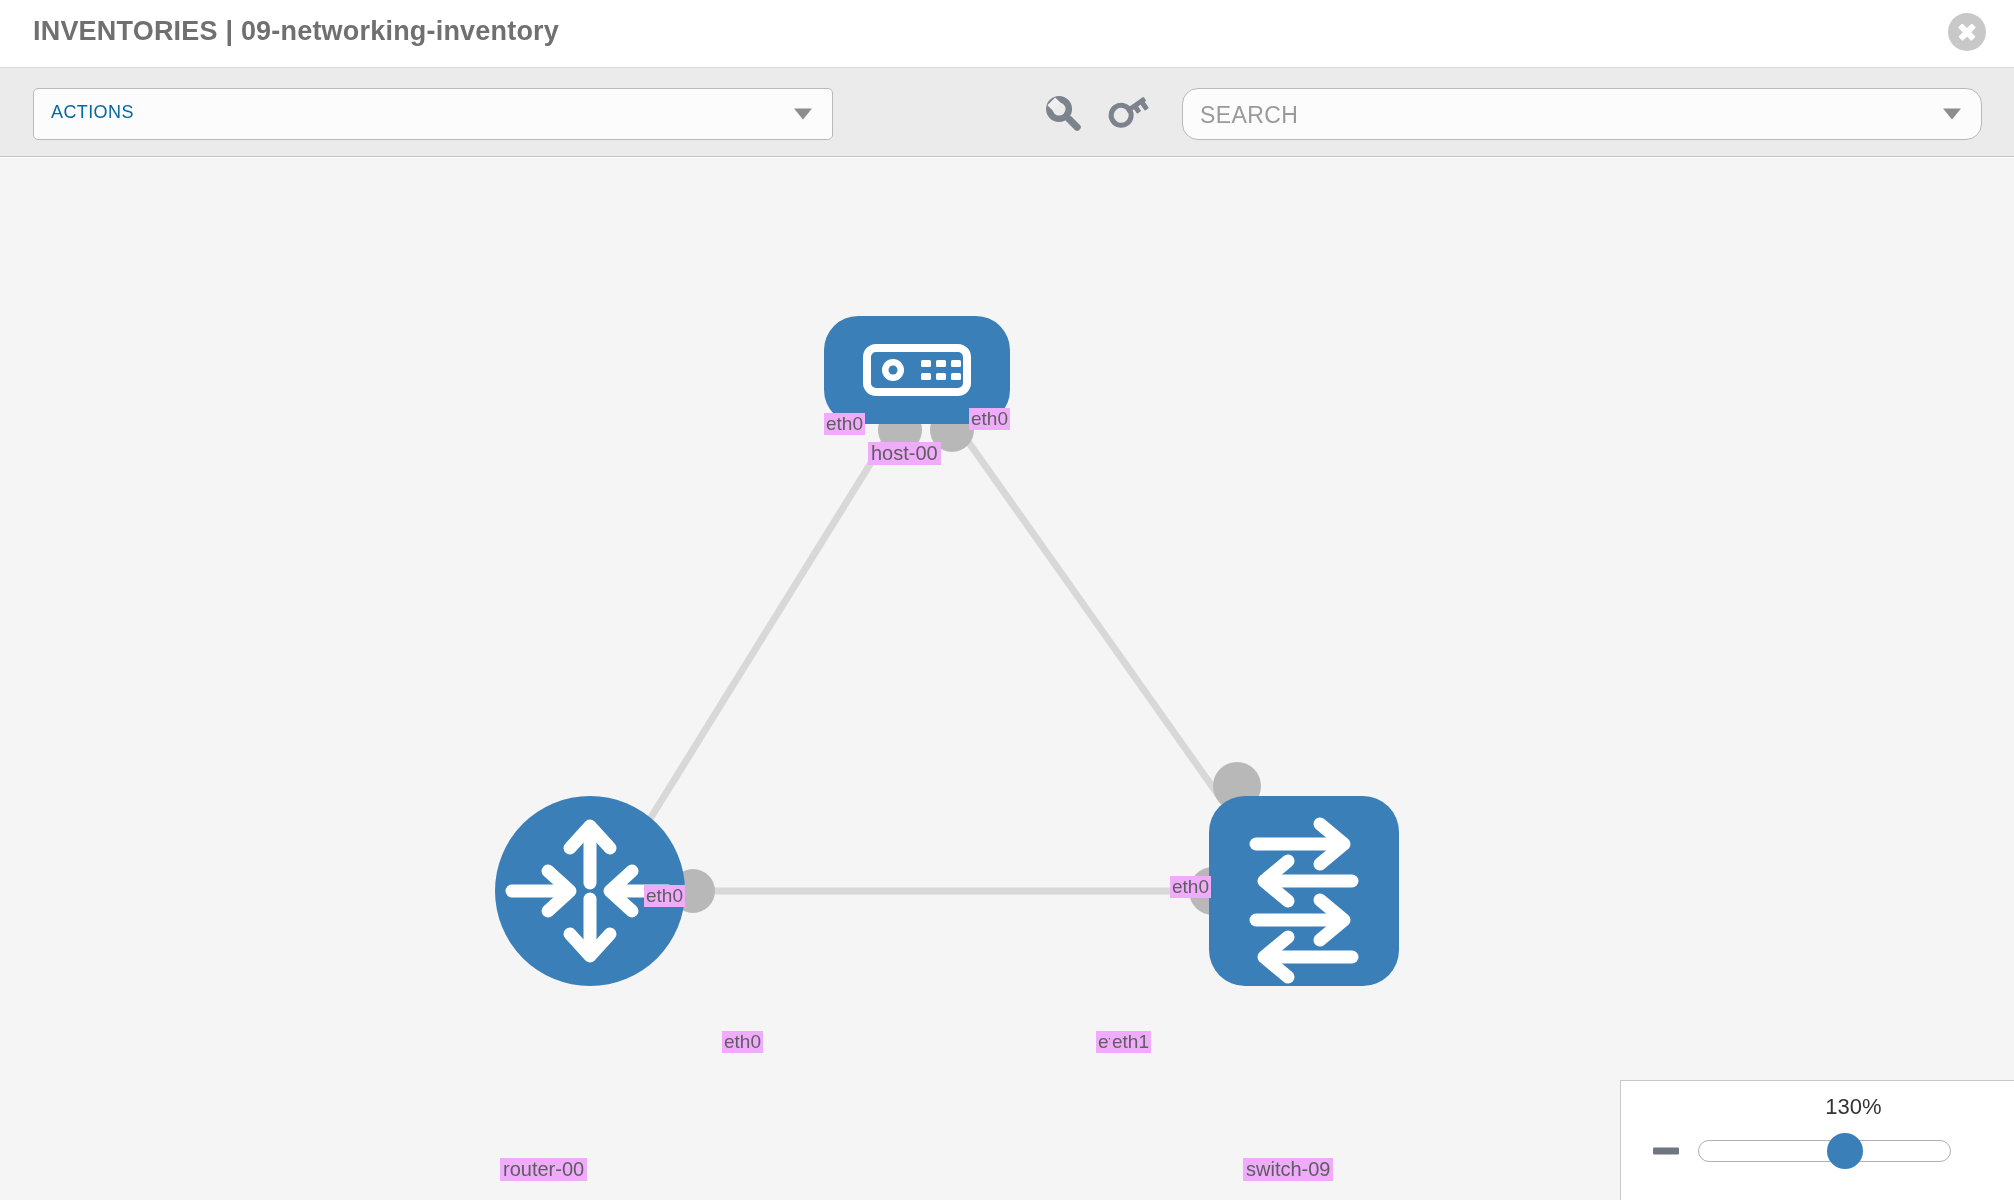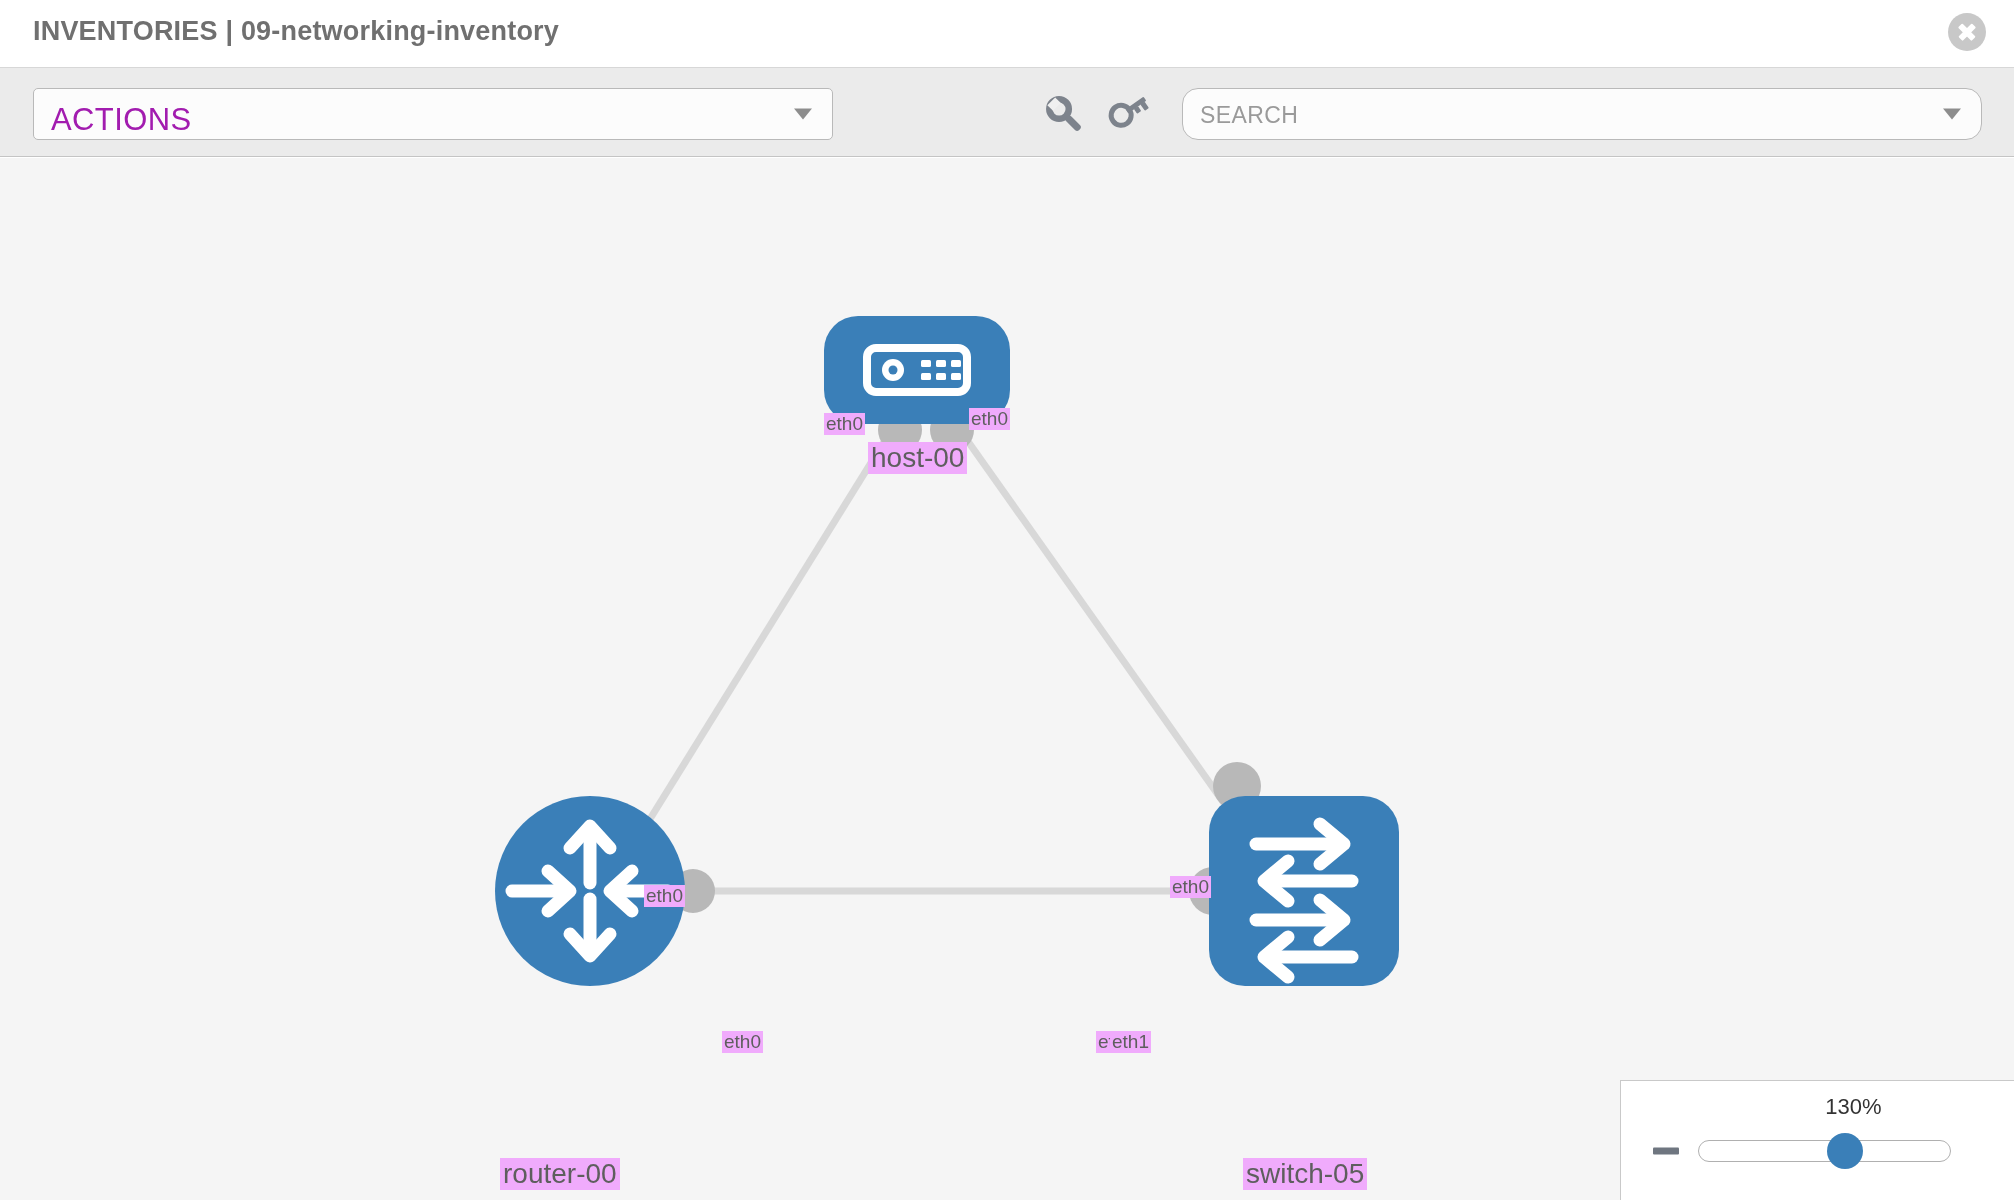--- a/index.html
+++ b/index.html
@@ -79,22 +79,22 @@
     height: 52px;
     background: #fcfcfc;
     border: 1px solid #b9b9b9;
     border-radius: 5px;
     cursor: pointer;
   }
   .actions-label {
     position: absolute;
     left: 17px;
     top: 13px;
-    font-size: 31px;
-    color: #a21caf;
+    font-size: 18px;
+    color: #0369a1;
     letter-spacing: 0.4px;
   }
   .caret {
     position: absolute;
     right: 20px;
     top: 50%;
     transform: translateY(-50%);
     width: 0; height: 0;
     border-left: 9px solid transparent;
     border-right: 9px solid transparent;
@@ -149,21 +149,21 @@
 
   
   .node-label, .iface-label {
     position: absolute;
     background: #f0abfc;
     color: #5e5e5e;
     white-space: nowrap;
     line-height: 1.15;
   }
   .node-label {
-    font-size: 28px;
+    font-size: 20px;
     padding: 0 3px;
   }
   .iface-label {
     font-size: 19px;
     padding: 0 2px;
   }
 
   
   .zoom-panel {
     position: absolute;
@@ -372,21 +372,21 @@
     <div class="iface-label" style="left:722px; top:873px;">eth0</div>
 
     <div class="iface-label" style="left:1096px; top:873px;">eth0</div>
 
     <div class="iface-label" style="left:1110px; top:873px;">eth1</div>
 
     <div class="node-label" style="left:868px; top:284px;">host-00</div>
 
     <div class="node-label" style="left:500px; top:1000px;">router-00</div>
 
-    <div class="node-label" style="left:1243px; top:1000px;">switch-05</div>
+    <div class="node-label" style="left:1243px; top:1000px;">switch-09</div>
   </div>
 
   <div class="zoom-panel">
     <div class="zoom-value">130%</div>
     <div class="zoom-row">
       <div class="zoom-minus"></div>
       <div class="zoom-track">
         <div class="zoom-thumb" id="zoomThumb" style="left: 58%;"></div>
       </div>
       <div class="zoom-plus"></div>

